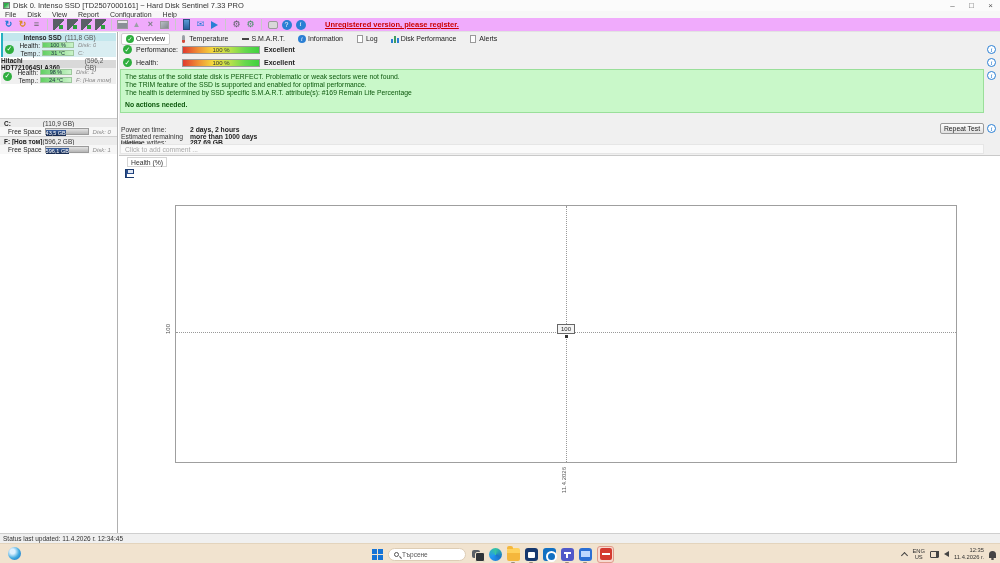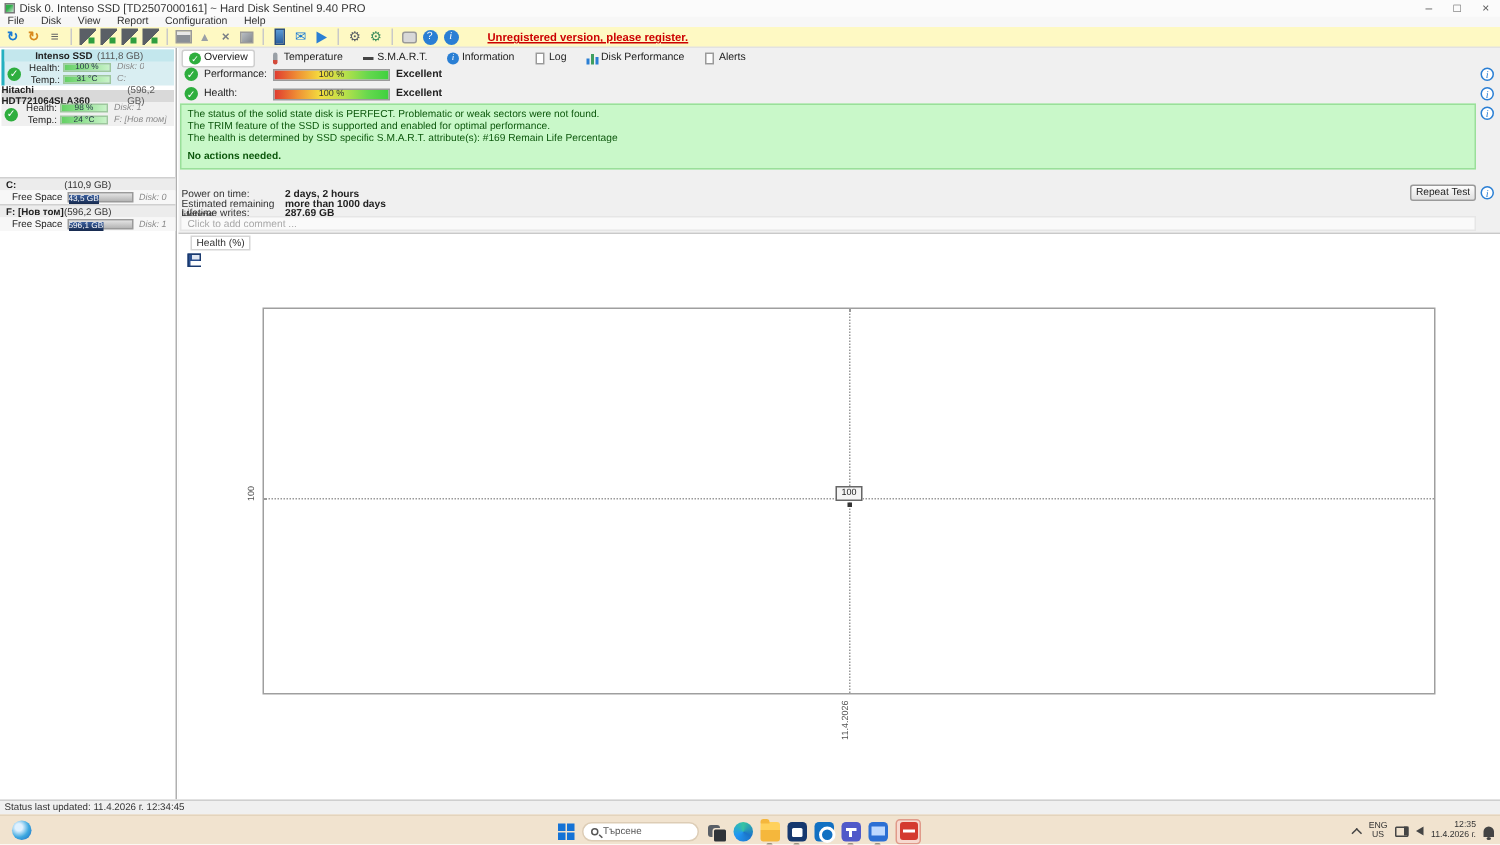--- a/index.html
+++ b/index.html
@@ -7,21 +7,21 @@
   body { position:relative; font-family:"Liberation Sans",sans-serif; background:#fff; color:#222; }
 
   
   .titlebar { position:absolute; left:0; top:0; right:0; height:11px; background:#fbfbfb; display:flex; align-items:center; padding-left:3px; font-size:7.5px; color:#333; }
   .app-icon { width:7px; height:7px; margin-right:3px; background:linear-gradient(135deg,#2fae4a 40%,#cfe9d4); border:1px solid #7a7a7a; }
   .win-controls { margin-left:auto; display:flex; }
   .win-btn { width:19px; text-align:center; font-size:8px; color:#555; line-height:11px; }
 
   .menubar { position:absolute; left:0; top:11px; right:0; height:7px; background:#f7f7f7; display:flex; align-items:center; gap:11px; padding-left:5px; font-size:7px; color:#333; }
 
-  .toolbar { position:absolute; left:0; top:18px; right:0; height:14px; background:#fef9c3; border-bottom:1px solid #e2e2e2; display:flex; align-items:center; gap:3px; padding-left:3px; }
+  .toolbar { position:absolute; left:0; top:18px; right:0; height:14px; background:#f0abfc; border-bottom:1px solid #e2e2e2; display:flex; align-items:center; gap:3px; padding-left:3px; }
   .tool { width:11px; height:11px; display:flex; align-items:center; justify-content:center; font-size:9px; line-height:11px; }
   .tb-sep { width:1px; height:11px; background:#c9c9c9; margin:0 2px; }
   .i-refresh::before { content:"↻"; color:#1a7ad4; font-weight:bold; }
   .i-refresh2::before { content:"↻"; color:#d88a1e; font-weight:bold; }
   .i-report::before { content:"≡"; color:#666; }
   .i-qtest { background:linear-gradient(135deg,#5a5f66 55%,transparent 56%); position:relative; }
   .i-qtest::after { content:""; position:absolute; right:1px; bottom:1px; width:4px; height:4px; background:#2f9e3f; }
   .i-printer { background:linear-gradient(#e8e8e8 30%,#8a8f96 31%); border:1px solid #9a9a9a; height:9px; }
   .i-temp::before { content:"▲"; color:#9aa0a6; font-size:8px; }
   .i-smart::before { content:"×"; color:#7a7f85; font-weight:bold; }
@@ -152,21 +152,21 @@
   .vol-icon::before { content:""; position:absolute; left:-8px; top:-3px; width:3px; height:6px; background:#444; }
   .clock { text-align:right; line-height:1.15; }
   .bell-icon { width:7px; height:7px; background:#444; border-radius:50% 50% 0 0; position:relative; margin-top:1px; }
   .bell-icon::after { content:""; position:absolute; left:2px; bottom:-2px; width:3px; height:2px; background:#444; border-radius:50%; }
 </style>
 </head>
 <body>
 
 <div class="titlebar">
   <span class="app-icon"></span>
-  <span>Disk 0. Intenso SSD [TD2507000161] ~ Hard Disk Sentinel 9.40 PRO</span>
+  <span>Disk 0. Intenso SSD [TD2507000161] ~ Hard Disk Sentinel 7.33 PRO</span>
   <span class="win-controls">
     <span class="win-btn">–</span>
     <span class="win-btn">□</span>
     <span class="win-btn">×</span>
   </span>
 </div>
 
 <div class="menubar">
   <span>File</span>
   <span>Disk</span>

